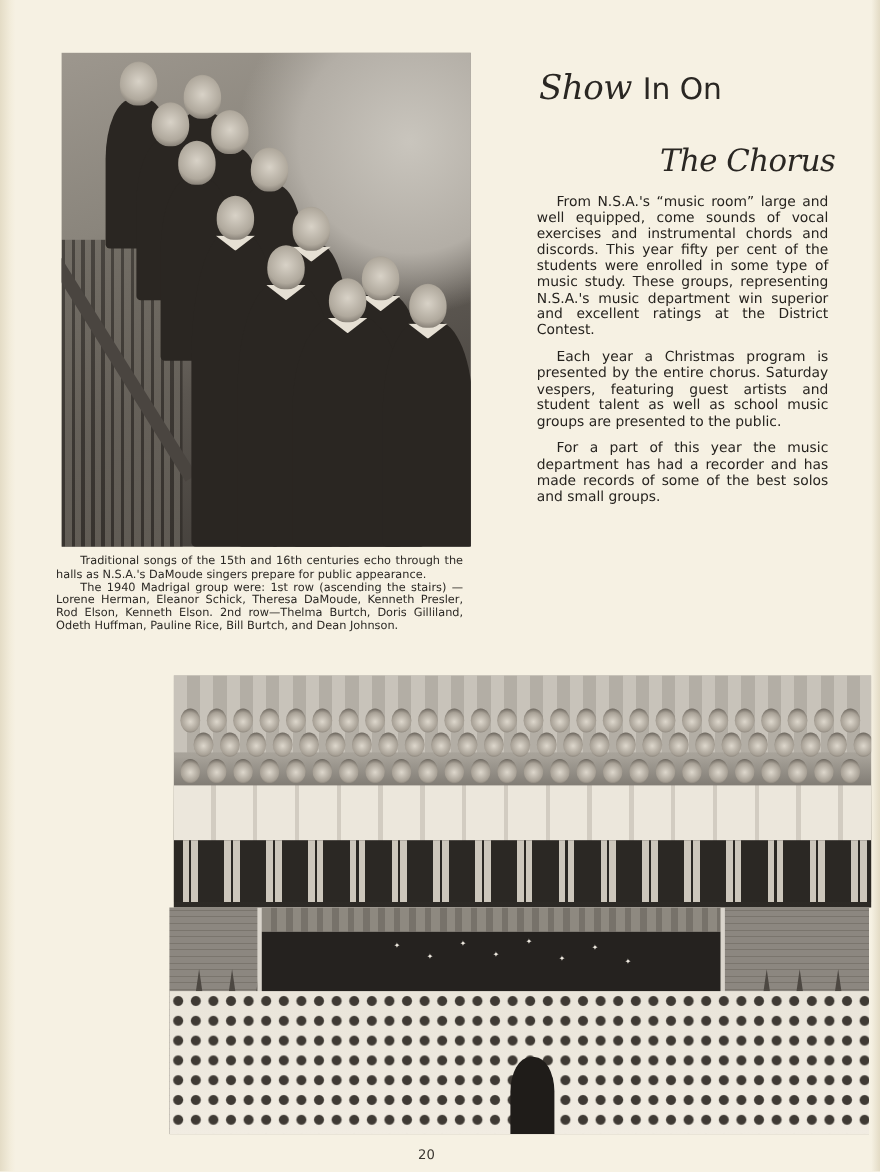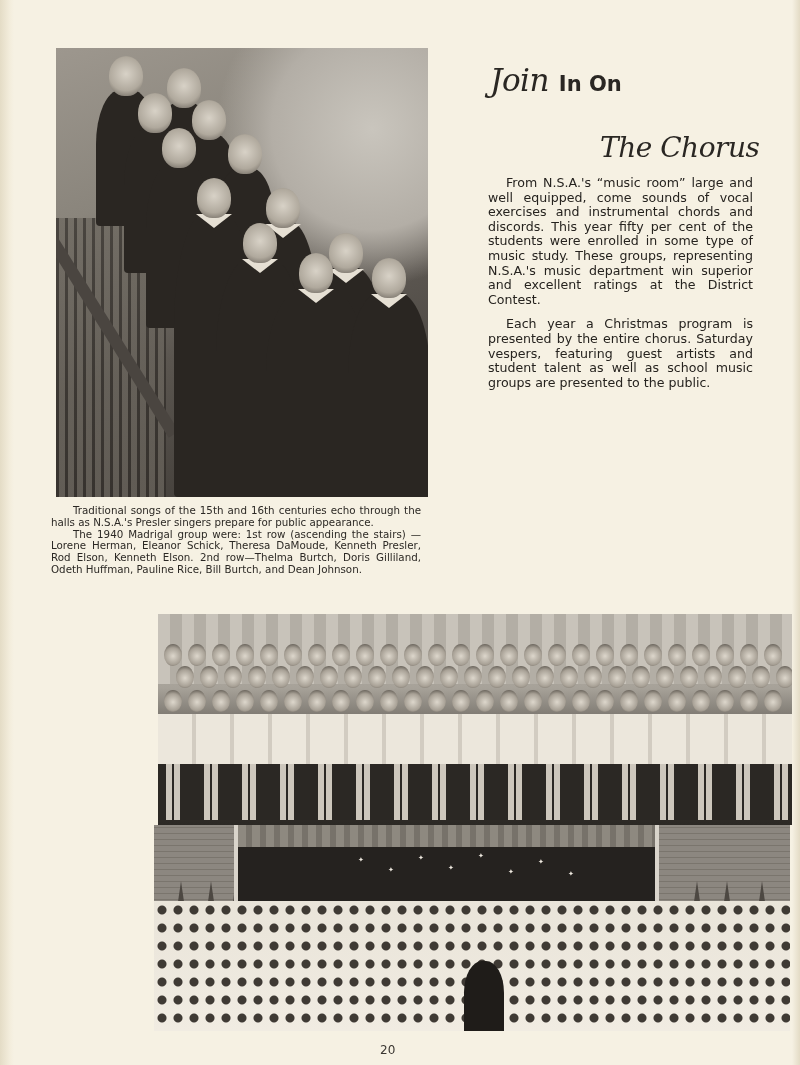--- a/index.html
+++ b/index.html
@@ -114,21 +114,21 @@
   
   .title {
     position: absolute; left: 490px; top: 60px; width: 290px;
   }
   .title .line1 { font-size: 31px; line-height: 40px; }
   .title .join {
     font-family: "DejaVu Serif", serif; font-style: italic; font-weight: normal;
     letter-spacing: -0.5px;
   }
   .title .inon {
-    font-family: "DejaVu Sans", sans-serif; font-weight: bold; font-size: 21px;
+    font-family: "DejaVu Sans", sans-serif; font-weight: normal; font-size: 27px;
   }
   .title .line2 {
     font-family: "DejaVu Serif", serif; font-style: italic;
     font-size: 28px; line-height: 40px; margin-left: 110px; margin-top: 24px;
     letter-spacing: -0.5px;
   }
   .body-text {
     position: absolute; left: 488px; top: 176px; width: 265px;
     font-family: "DejaVu Sans", sans-serif; font-size: 12.6px; line-height: 14.6px;
     text-align: justify; color: #26231f;
@@ -205,33 +205,34 @@
     </div>
   <div class="singer" style="left:292px;top:210px;width:82px;height:239px;">
       <div class="robe"></div>
       <div class="collar"></div>
       <div class="head"></div>
     </div>
 </div>
 
 <div class="title">
   <div class="line1">
-    <span class="join">Join</span>
+    <span class="join">Show</span>
     <span class="inon">In On</span>
   </div>
   <div class="line2">The Chorus</div>
 </div>
 
 <div class="body-text">
   <p>From N.S.A.'s “music room” large and well equipped, come sounds of vocal exercises and instrumental chords and discords. This year fifty per cent of the students were enrolled in some type of music study. These groups, representing N.S.A.'s music department win superior and excellent ratings at the District Contest.</p>
   <p>Each year a Christmas program is presented by the entire chorus. Saturday vespers, featuring guest artists and student talent as well as school music groups are presented to the public.</p>
+  <p>For a part of this year the music department has had a recorder and has made records of some of the best solos and small groups.</p>
 </div>
 
 <div class="caption">
-  <p>Traditional songs of the 15th and 16th centuries echo through the halls as N.S.A.'s Presler singers prepare for public appearance.</p>
+  <p>Traditional songs of the 15th and 16th centuries echo through the halls as N.S.A.'s DaMoude singers prepare for public appearance.</p>
   <p>The 1940 Madrigal group were: 1st row (ascending the stairs) —Lorene Herman, Eleanor Schick, Theresa DaMoude, Kenneth Presler, Rod Elson, Kenneth Elson. 2nd row—Thelma Burtch, Doris Gilliland, Odeth Huffman, Pauline Rice, Bill Burtch, and Dean Johnson.</p>
 </div>
 
 <div class="photo photo-chorus">
   <div class="curtain"></div>
   <div class="row-heads" style="top:30px">
       <span style="left: 6px;"></span>
       <span style="left: 30px;"></span>
       <span style="left: 54px;"></span>
       <span style="left: 78px;"></span>

